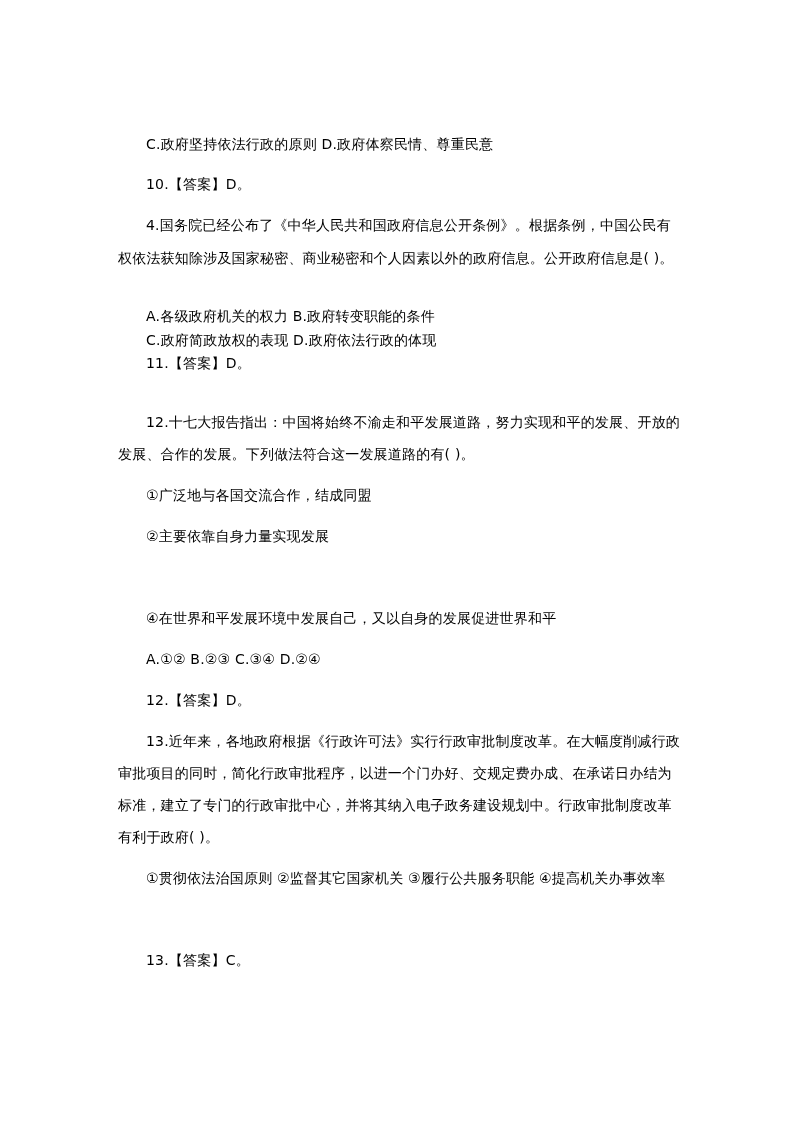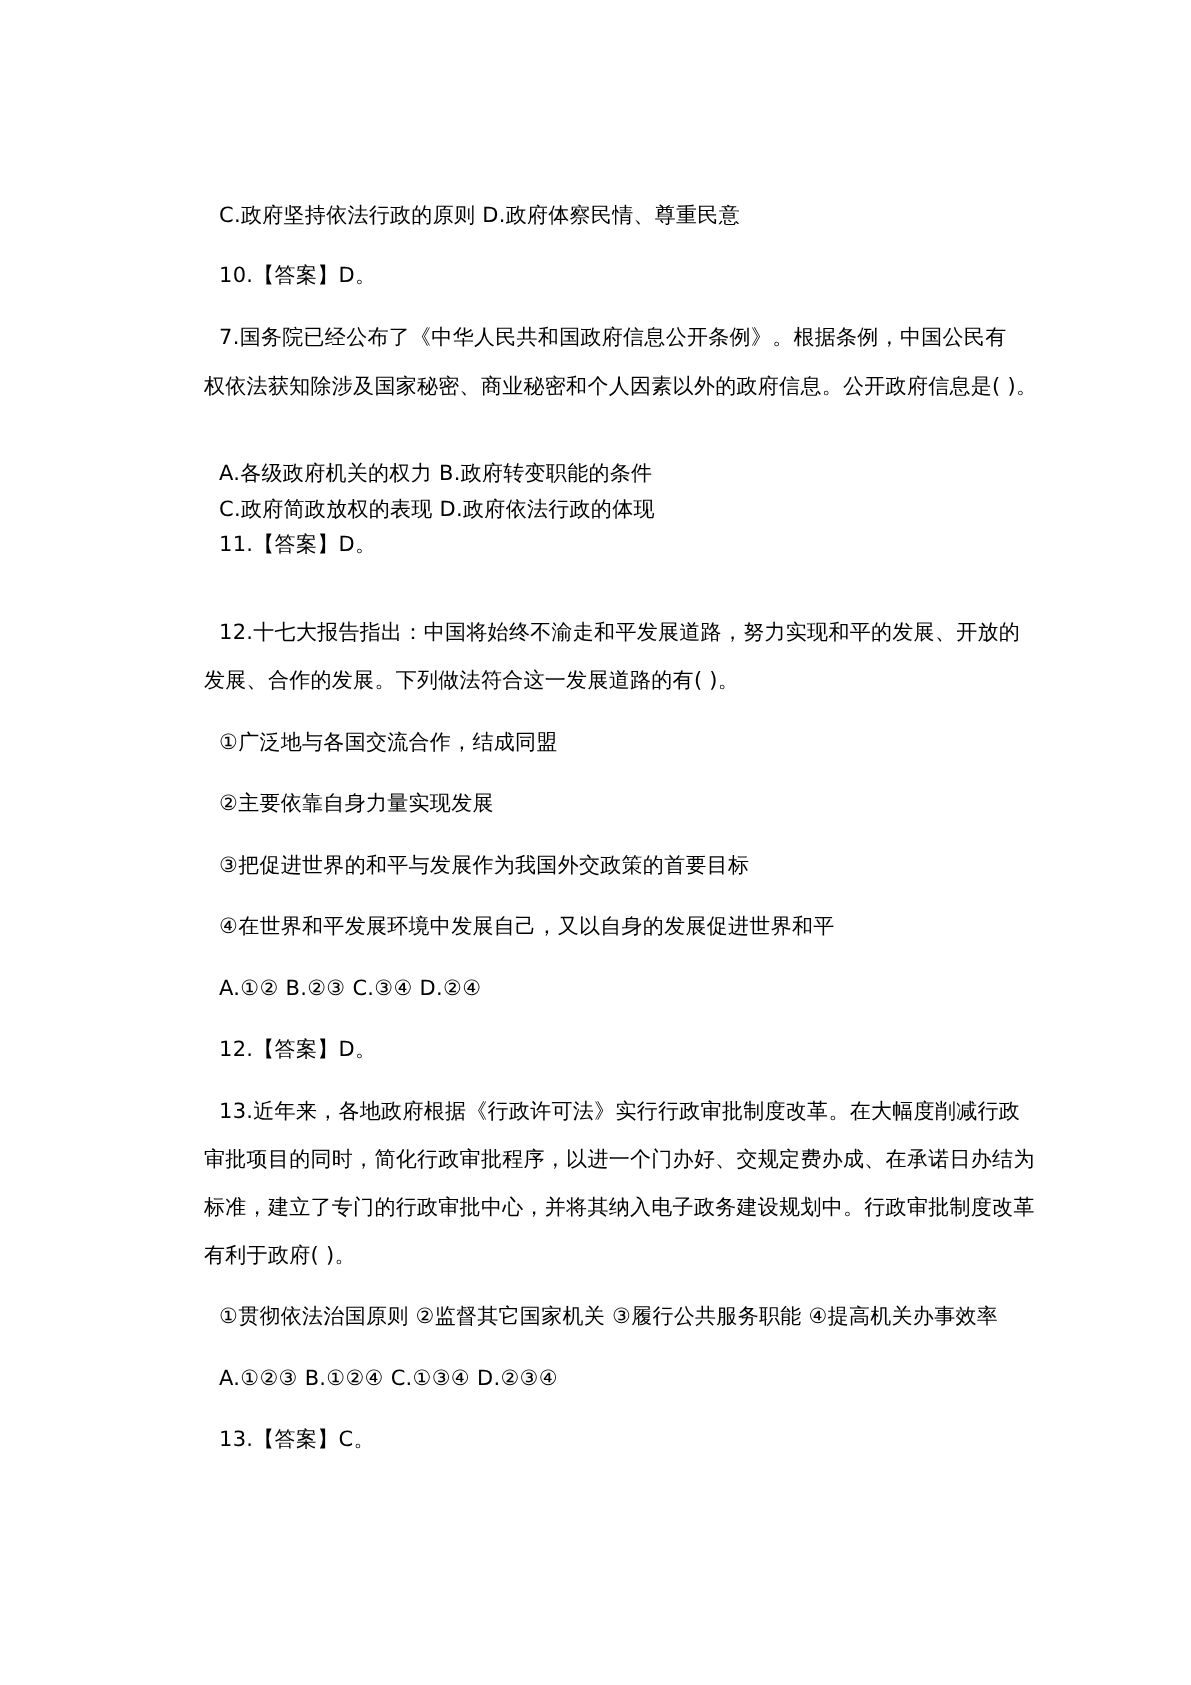--- a/index.html
+++ b/index.html
@@ -1,41 +1,39 @@
 <!DOCTYPE html>
 <html><head>
 <meta charset="utf-8">
 <style>
   html, body { margin: 0; padding: 0; background: #ffffff; }
   body { width: 794px; height: 1123px; position: relative; overflow: hidden;
          font-family: "DejaVu Sans", "Liberation Sans", sans-serif; color: #000; }
   .page { position: absolute; left: 0; top: 0; width: 716px; height: 1123px; }
   .line { position: absolute; font-size: 14px; line-height: 16px; white-space: nowrap; letter-spacing: 0.2px; }
   .ind { left: 146px; }
-  .full { left: 118px; margin-left: 18px; }
+  .full { left: 118px; }
 </style>
 </head>
 <body>
 
 <div class="page">
   <div class="line ind" style="top:136px">C.政府坚持依法行政的原则 D.政府体察民情、尊重民意</div>
   <div class="line ind" style="top:176px">10.【答案】D。</div>
-  <div class="line ind" style="top:217px">7.国务院已经公布了《中华人民共和国政府信息公开条例》。根据条例，中国公民有</div>
+  <div class="line ind" style="top:217px">4.国务院已经公布了《中华人民共和国政府信息公开条例》。根据条例，中国公民有</div>
   <div class="line full" style="top:250px">权依法获知除涉及国家秘密、商业秘密和个人因素以外的政府信息。公开政府信息是( )。</div>
   <div class="line ind" style="top:308px">A.各级政府机关的权力 B.政府转变职能的条件</div>
   <div class="line ind" style="top:332px">C.政府简政放权的表现 D.政府依法行政的体现</div>
   <div class="line ind" style="top:355px">11.【答案】D。</div>
   <div class="line ind" style="top:414px">12.十七大报告指出：中国将始终不渝走和平发展道路，努力实现和平的发展、开放的</div>
   <div class="line full" style="top:446px">发展、合作的发展。下列做法符合这一发展道路的有( )。</div>
   <div class="line ind" style="top:487px">①广泛地与各国交流合作，结成同盟</div>
   <div class="line ind" style="top:528px">②主要依靠自身力量实现发展</div>
-  <div class="line ind" style="top:569px">③把促进世界的和平与发展作为我国外交政策的首要目标</div>
   <div class="line ind" style="top:610px">④在世界和平发展环境中发展自己，又以自身的发展促进世界和平</div>
   <div class="line ind" style="top:651px">A.①② B.②③ C.③④ D.②④</div>
   <div class="line ind" style="top:692px">12.【答案】D。</div>
   <div class="line ind" style="top:733px">13.近年来，各地政府根据《行政许可法》实行行政审批制度改革。在大幅度削减行政</div>
   <div class="line full" style="top:765px">审批项目的同时，简化行政审批程序，以进一个门办好、交规定费办成、在承诺日办结为</div>
   <div class="line full" style="top:797px">标准，建立了专门的行政审批中心，并将其纳入电子政务建设规划中。行政审批制度改革</div>
   <div class="line full" style="top:829px">有利于政府( )。</div>
   <div class="line ind" style="top:870px">①贯彻依法治国原则 ②监督其它国家机关 ③履行公共服务职能 ④提高机关办事效率</div>
-  <div class="line ind" style="top:911px">A.①②③ B.①②④ C.①③④ D.②③④</div>
   <div class="line ind" style="top:952px">13.【答案】C。</div>
 </div>
 
 </body></html>

